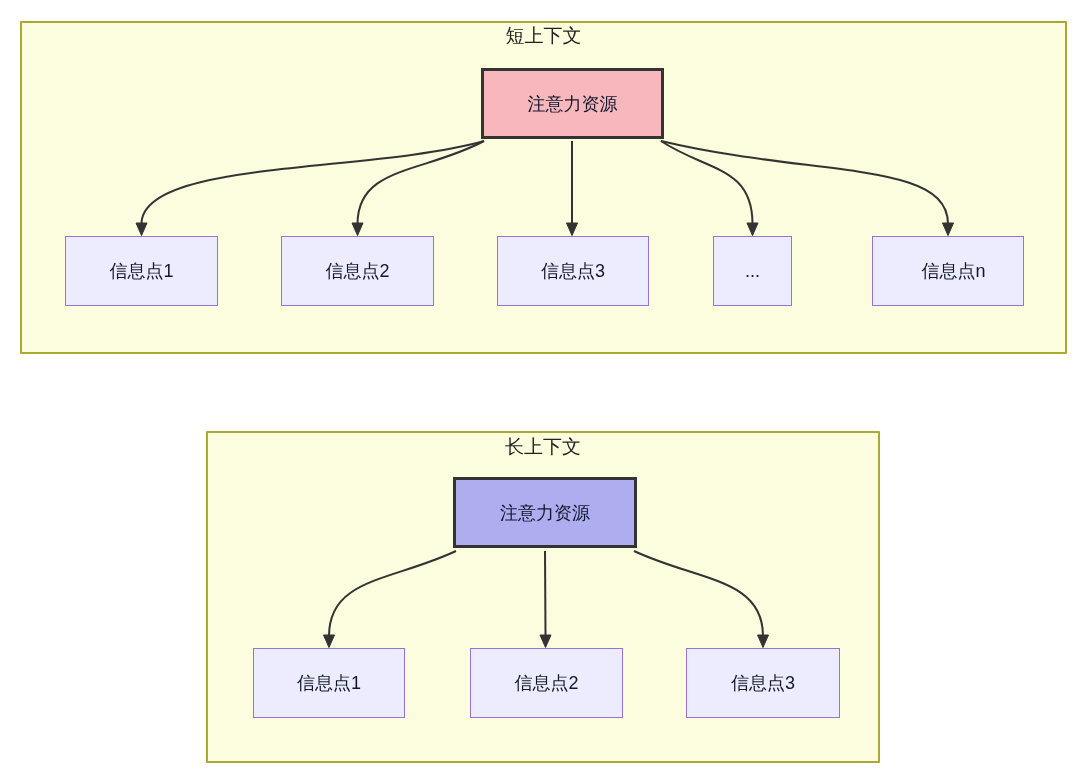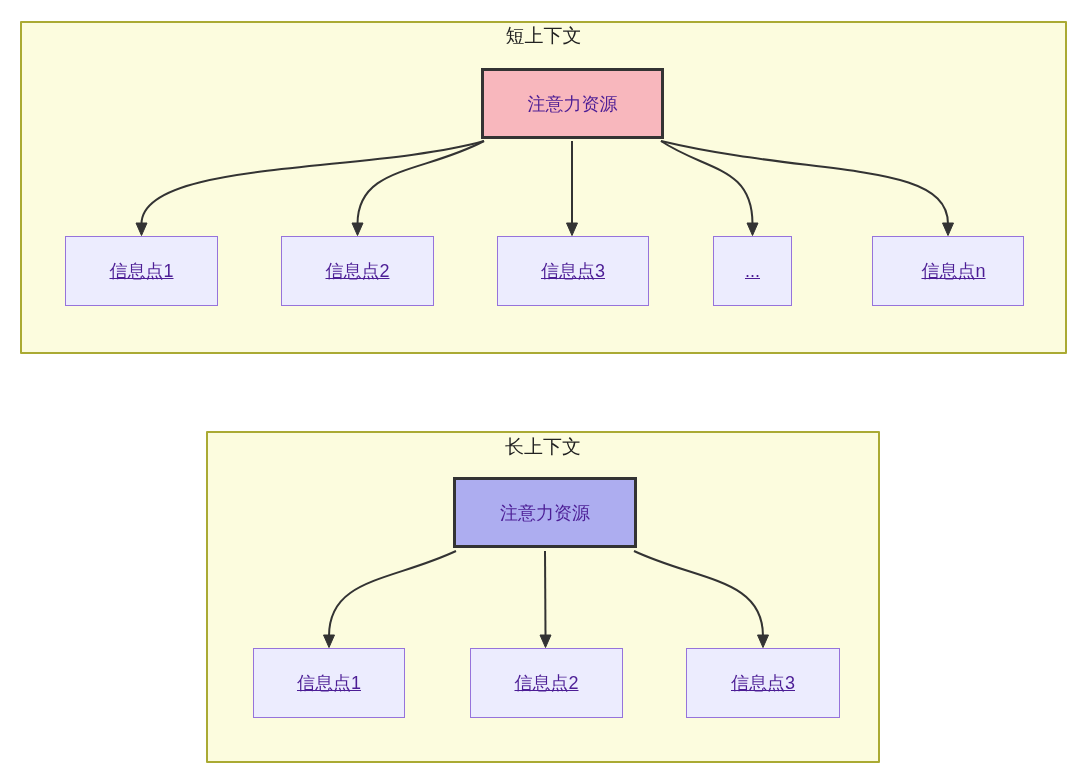--- a/index.html
+++ b/index.html
@@ -14,29 +14,28 @@
     border:2px solid var(--container-border);
     border-radius:1px;
   }
   .cluster-title {
     position:absolute; text-align:center;
     font-size:19px; color:#222222; line-height:22px;
   }
   .node {
     position:absolute; box-sizing:border-box;
     display:flex; align-items:center; justify-content:center;
-    font-size:18px; color:#4c1d95; white-space:nowrap;
+    font-size:18px; color:#0f172a; white-space:nowrap;
   }
   .attention { border:3px solid var(--attention-border); }
   .attention.long  { background:var(--attention-long-fill); }
   .attention.short { background:var(--attention-short-fill); }
   .info {
     background:var(--node-fill);
     border:1.5px solid var(--node-border);
-    text-decoration:underline;
   }
   svg.arrows {
     position:absolute; left:0; top:0;
     pointer-events:none;
   }
   svg.arrows path {
     fill:none; stroke:var(--arrow); stroke-width:2px;
   }
   svg.arrows polygon {
     fill:var(--arrow); stroke:var(--arrow); stroke-width:1px;

